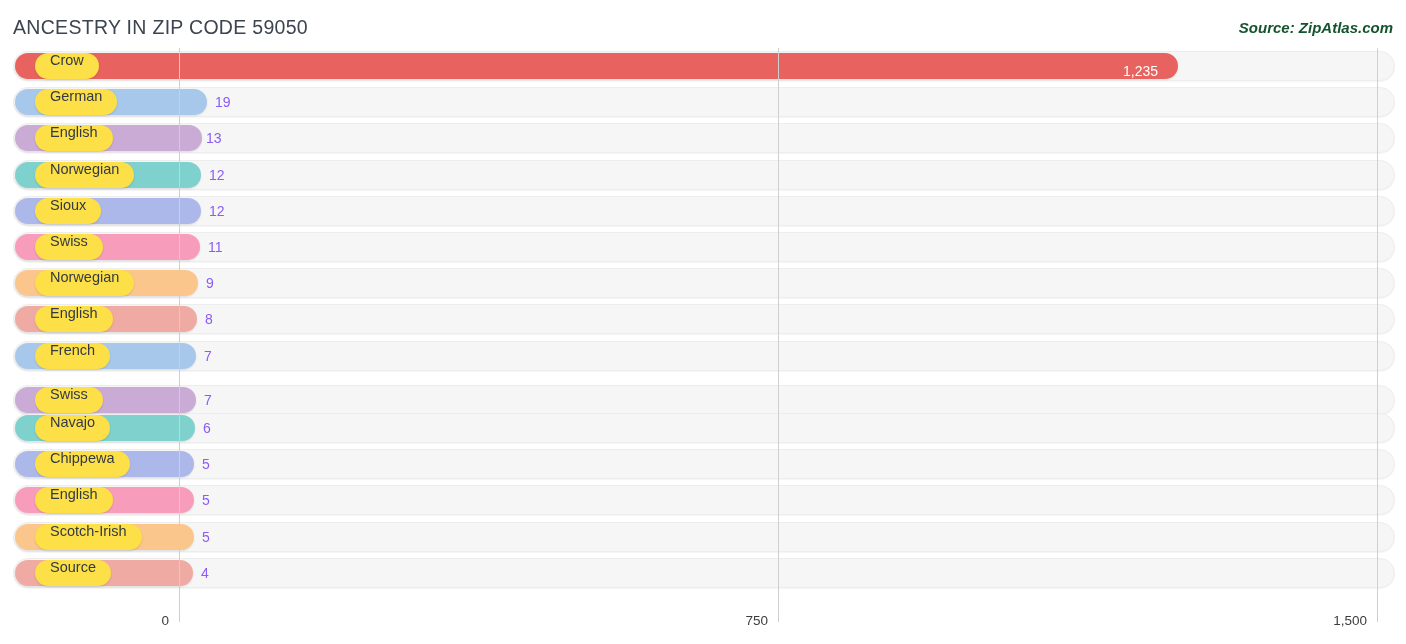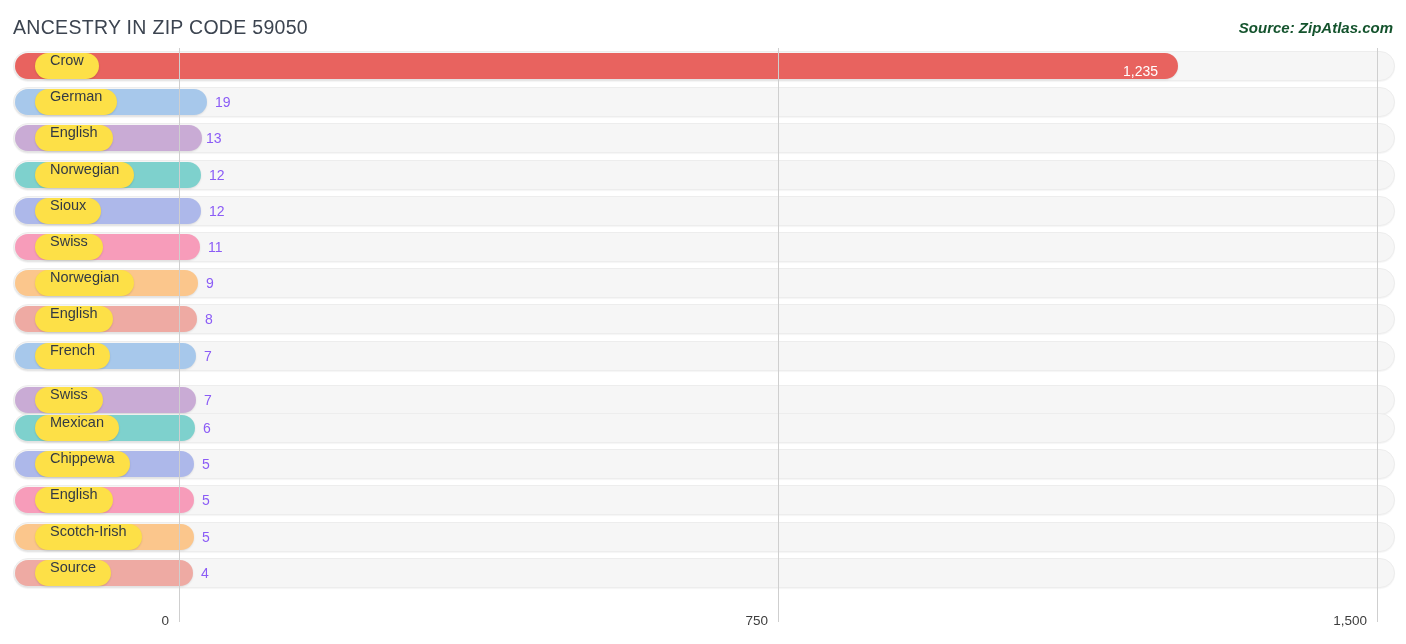--- a/index.html
+++ b/index.html
@@ -238,21 +238,21 @@
           <div class="bar" style="width: 181px; background: rgb(201, 171, 213);"></div>
           <div class="label-pill">
             <span>Swiss</span>
           </div>
           <div class="value-out" style="left: 204px;">7</div>
         </div>
         <div class="row" style="top: 362px;">
           <div class="track"></div>
           <div class="bar" style="width: 180px; background: rgb(126, 209, 205);"></div>
           <div class="label-pill">
-            <span>Mexican</span>
+            <span>Navajo</span>
           </div>
           <div class="value-out" style="left: 203px;">6</div>
         </div>
         <div class="row" style="top: 398.2px;">
           <div class="track"></div>
           <div class="bar" style="width: 179px; background: rgb(173, 184, 234);"></div>
           <div class="label-pill">
             <span>Chippewa</span>
           </div>
           <div class="value-out" style="left: 202px;">5</div>

